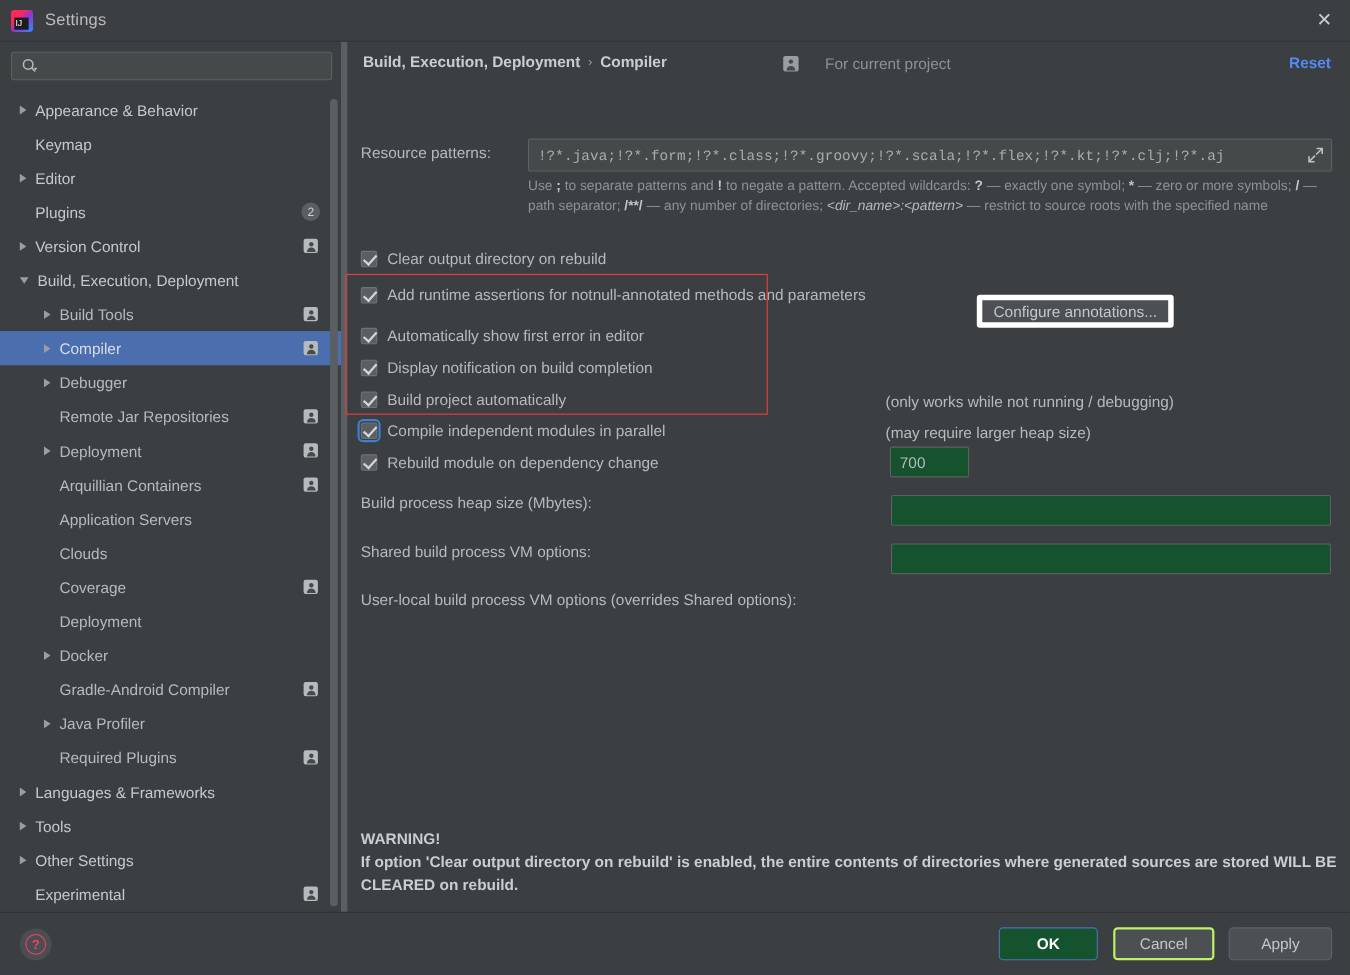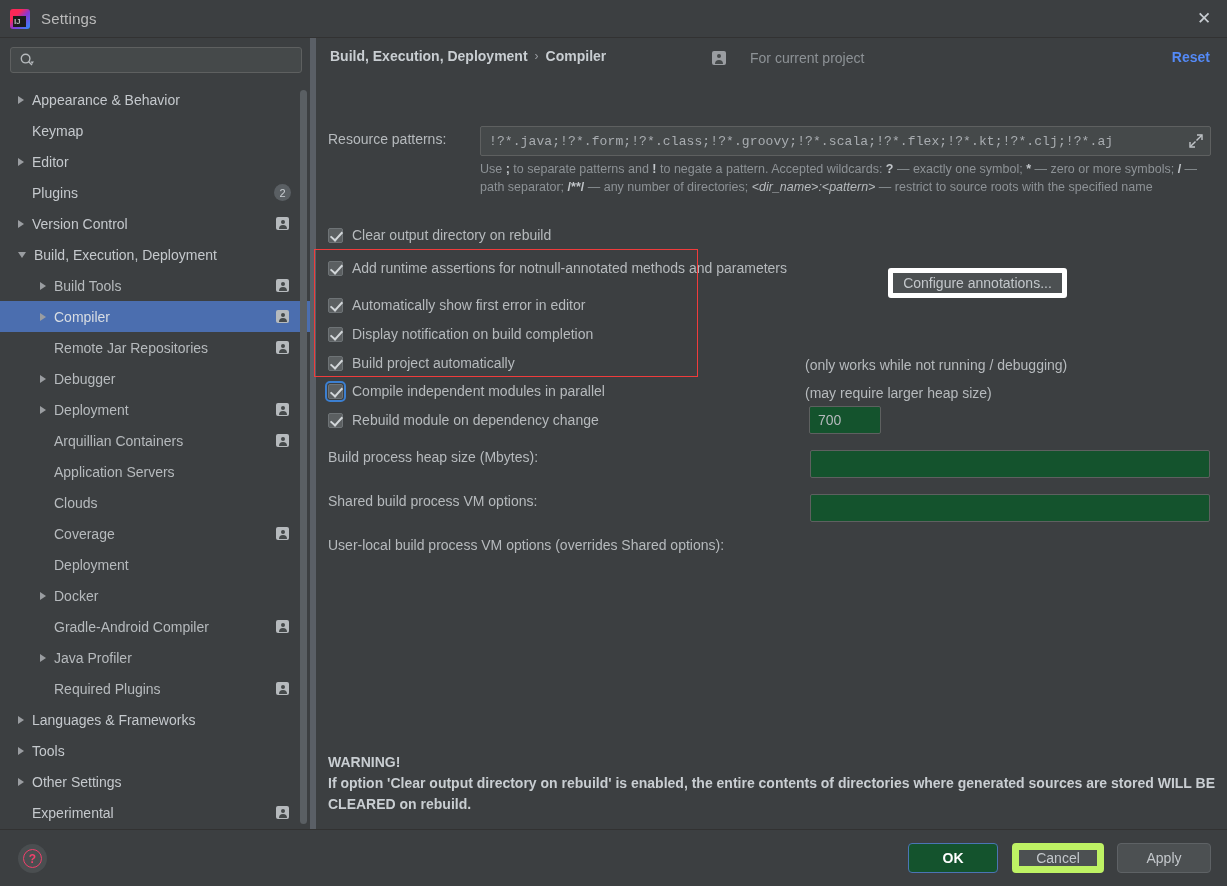--- a/index.html
+++ b/index.html
@@ -236,21 +236,21 @@
   .dlg-btn {
     position: absolute; top: 843px; height: 30px; border-radius: 4px;
     display: flex; align-items: center; justify-content: center;
     font-size: 14px;
   }
   #ok-button {
     left: 908px; width: 90px; background: #14532d; border: 1px solid #4b74b5;
     color: #ffffff; font-weight: bold;
   }
   #cancel-button {
-    left: 1012px; width: 92px; background: #4c5052; border: 7px solid #bef264;
+    left: 1012px; width: 92px; background: #4c5052; border: 2px solid #bef264;
     color: #c3c7cb;
   }
   #apply-button {
     left: 1117px; width: 94px; background: #4c5052; border: 1px solid #5e6265;
     color: #c3c7cb;
   }
 </style>
 </head>
 <body>
 
@@ -304,27 +304,27 @@
           <span class="arrow " style="margin-left: 40px;"></span>
           <span class="tree-label">Build Tools</span>
           <span class="badge-person"></span>
         </div>
         <div class="tree-row selected">
           <span class="arrow " style="margin-left: 40px;"></span>
           <span class="tree-label">Compiler</span>
           <span class="badge-person"></span>
         </div>
         <div class="tree-row">
+          <span class="arrow " style="margin-left: 40px;"></span>
+          <span class="tree-label">Debugger</span>
+        </div>
+        <div class="tree-row">
           <span class="arrow none" style="margin-left: 40px;"></span>
           <span class="tree-label">Remote Jar Repositories</span>
           <span class="badge-person"></span>
-        </div>
-        <div class="tree-row">
-          <span class="arrow " style="margin-left: 40px;"></span>
-          <span class="tree-label">Debugger</span>
         </div>
         <div class="tree-row">
           <span class="arrow " style="margin-left: 40px;"></span>
           <span class="tree-label">Deployment</span>
           <span class="badge-person"></span>
         </div>
         <div class="tree-row">
           <span class="arrow none" style="margin-left: 40px;"></span>
           <span class="tree-label">Arquillian Containers</span>
           <span class="badge-person"></span>

